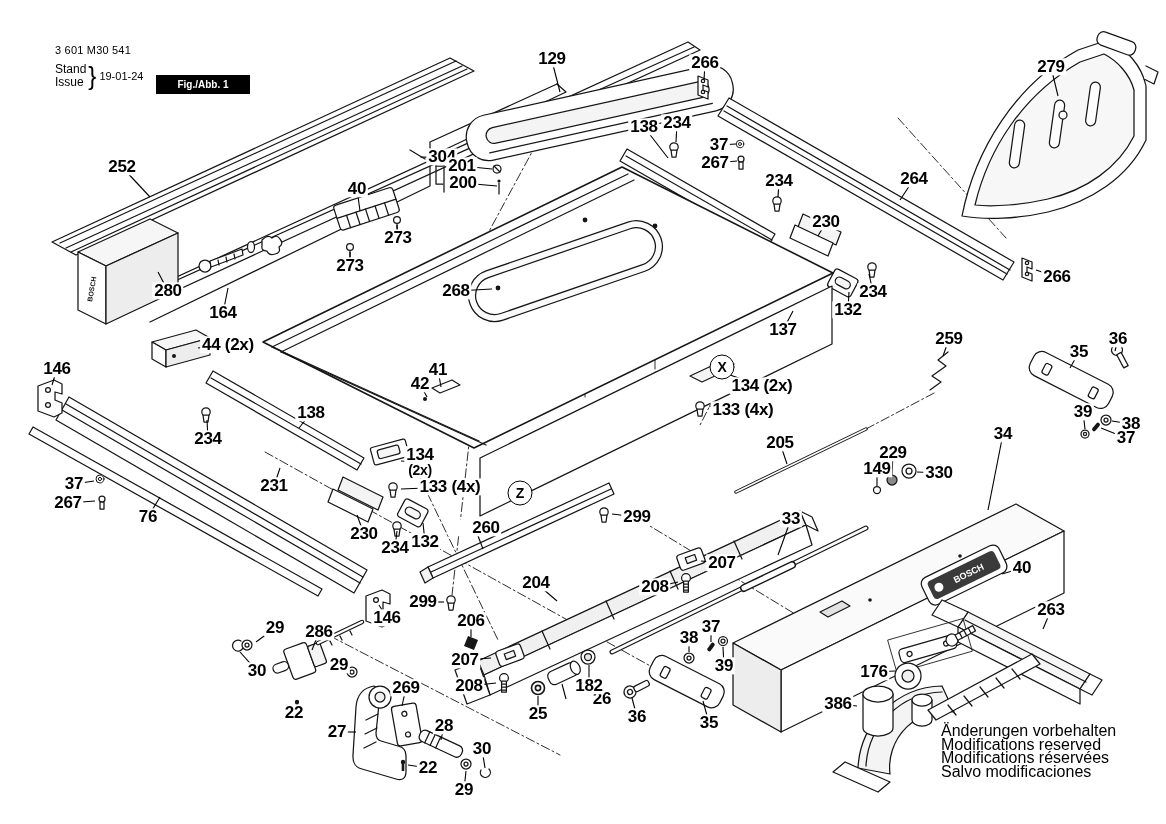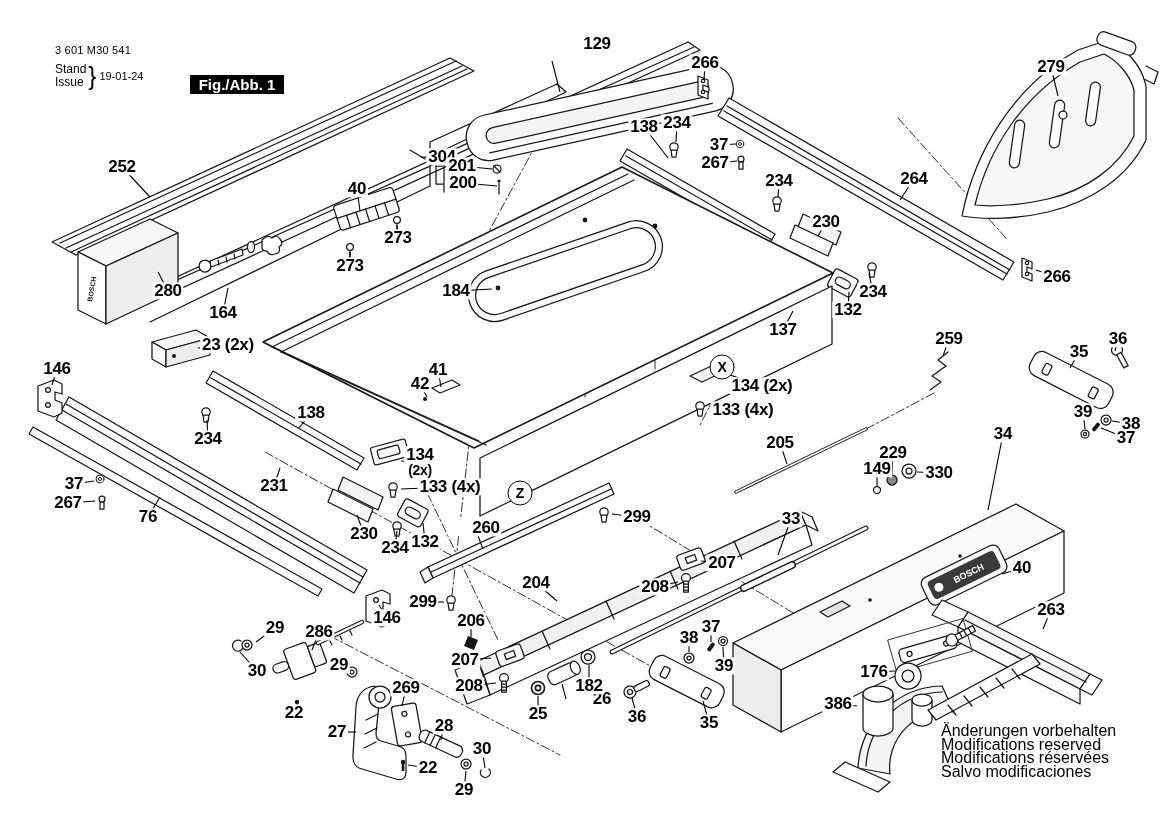--- a/index.html
+++ b/index.html
@@ -14,21 +14,21 @@
   .callout .sub{display:block;text-align:center;font-size:14px;}
   .view-marker{width:23px;height:23px;border:1.7px solid #000;border-radius:50%;
            display:flex;align-items:center;justify-content:center;font-size:14px;padding:0;}
   .header{position:absolute;left:55px;top:44px;z-index:4;}
   .part-number{font-size:11px;letter-spacing:0.2px;}
   .issue-row{display:flex;align-items:center;margin-top:6px;}
   .stand-issue{font-size:12px;line-height:1.05;}
   .brace{font-size:24px;font-weight:300;margin:0 3px 0 2px;transform:scaleY(1.1);}
   .issue-date{font-size:11px;}
   .fig-box{position:absolute;left:156px;top:75px;width:94px;height:19px;background:#000;color:#fff;
-           font-weight:bold;font-size:15px;display:flex;align-items:center;justify-content:center;z-index:4;margin-left:34px;}
+           font-weight:bold;font-size:10px;display:flex;align-items:center;justify-content:center;z-index:4;}
   .notice{position:absolute;left:941px;top:724px;font-size:16px;line-height:13.5px;z-index:4;}
 </style>
 </head>
 <body>
 
 <div class="stage">
 
   <div class="header">
     <div class="part-number">3 601 M30 541</div>
     <div class="issue-row">
@@ -540,21 +540,21 @@
       <line x1="874" y1="672" x2="895" y2="671"></line>
       <line x1="1051" y1="610" x2="1043" y2="629"></line>
       <line x1="1022" y1="568" x2="1002" y2="574"></line>
     </svg>
 
   <div id="callout-layer">
       <div class="callout" style="left: 122px; top: 167px;">252</div>
       <div class="callout" style="left: 405px; top: 157px; margin-left: 37px;">304</div>
       <div class="callout" style="left: 462px; top: 166px;">201</div>
       <div class="callout" style="left: 463px; top: 183px;">200</div>
-      <div class="callout" style="left: 552px; top: 44px; margin-left: 45px;">129</div>
+      <div class="callout" style="left: 552px; top: 59px;">129</div>
       <div class="callout" style="left: 705px; top: 63px;">266</div>
       <div class="callout" style="left: 644px; top: 127px;">138</div>
       <div class="callout" style="left: 677px; top: 123px;">234</div>
       <div class="callout" style="left: 719px; top: 145px;">37</div>
       <div class="callout" style="left: 715px; top: 163px;">267</div>
       <div class="callout" style="left: 779px; top: 181px;">234</div>
       <div class="callout" style="left: 914px; top: 179px;">264</div>
       <div class="callout" style="left: 1051px; top: 67px;">279</div>
       <div class="callout" style="left: 1057px; top: 277px;">266</div>
       <div class="callout" style="left: 826px; top: 222px;">230</div>
@@ -562,23 +562,23 @@
       <div class="callout" style="left: 848px; top: 310px;">132</div>
       <div class="callout" style="left: 783px; top: 330px;">137</div>
       <div class="callout" style="left: 762px; top: 386px;">134 (2x)</div>
       <div class="callout" style="left: 743px; top: 410px;">133 (4x)</div>
       <div class="callout" style="left: 949px; top: 339px;">259</div>
       <div class="callout" style="left: 357px; top: 189px;">40</div>
       <div class="callout" style="left: 398px; top: 238px;">273</div>
       <div class="callout" style="left: 350px; top: 266px;">273</div>
       <div class="callout" style="left: 168px; top: 291px;">280</div>
       <div class="callout" style="left: 223px; top: 313px;">164</div>
-      <div class="callout" style="left: 228px; top: 345px;">23 (2x)</div>
+      <div class="callout" style="left: 228px; top: 345px;">44 (2x)</div>
       <div class="callout" style="left: 57px; top: 369px;">146</div>
-      <div class="callout" style="left: 456px; top: 291px;">184</div>
+      <div class="callout" style="left: 456px; top: 291px;">268</div>
       <div class="callout" style="left: 438px; top: 370px;">41</div>
       <div class="callout" style="left: 420px; top: 384px;">42</div>
       <div class="callout" style="left: 311px; top: 413px;">138</div>
       <div class="callout" style="left: 208px; top: 439px;">234</div>
       <div class="callout" style="left: 74px; top: 484px;">37</div>
       <div class="callout" style="left: 68px; top: 503px;">267</div>
       <div class="callout" style="left: 148px; top: 517px;">76</div>
       <div class="callout" style="left: 274px; top: 486px;">231</div>
       <div class="callout" style="left: 364px; top: 534px;">230</div>
       <div class="callout" style="left: 420px; top: 462px;">134<span class="sub">(2x)</span></div>

